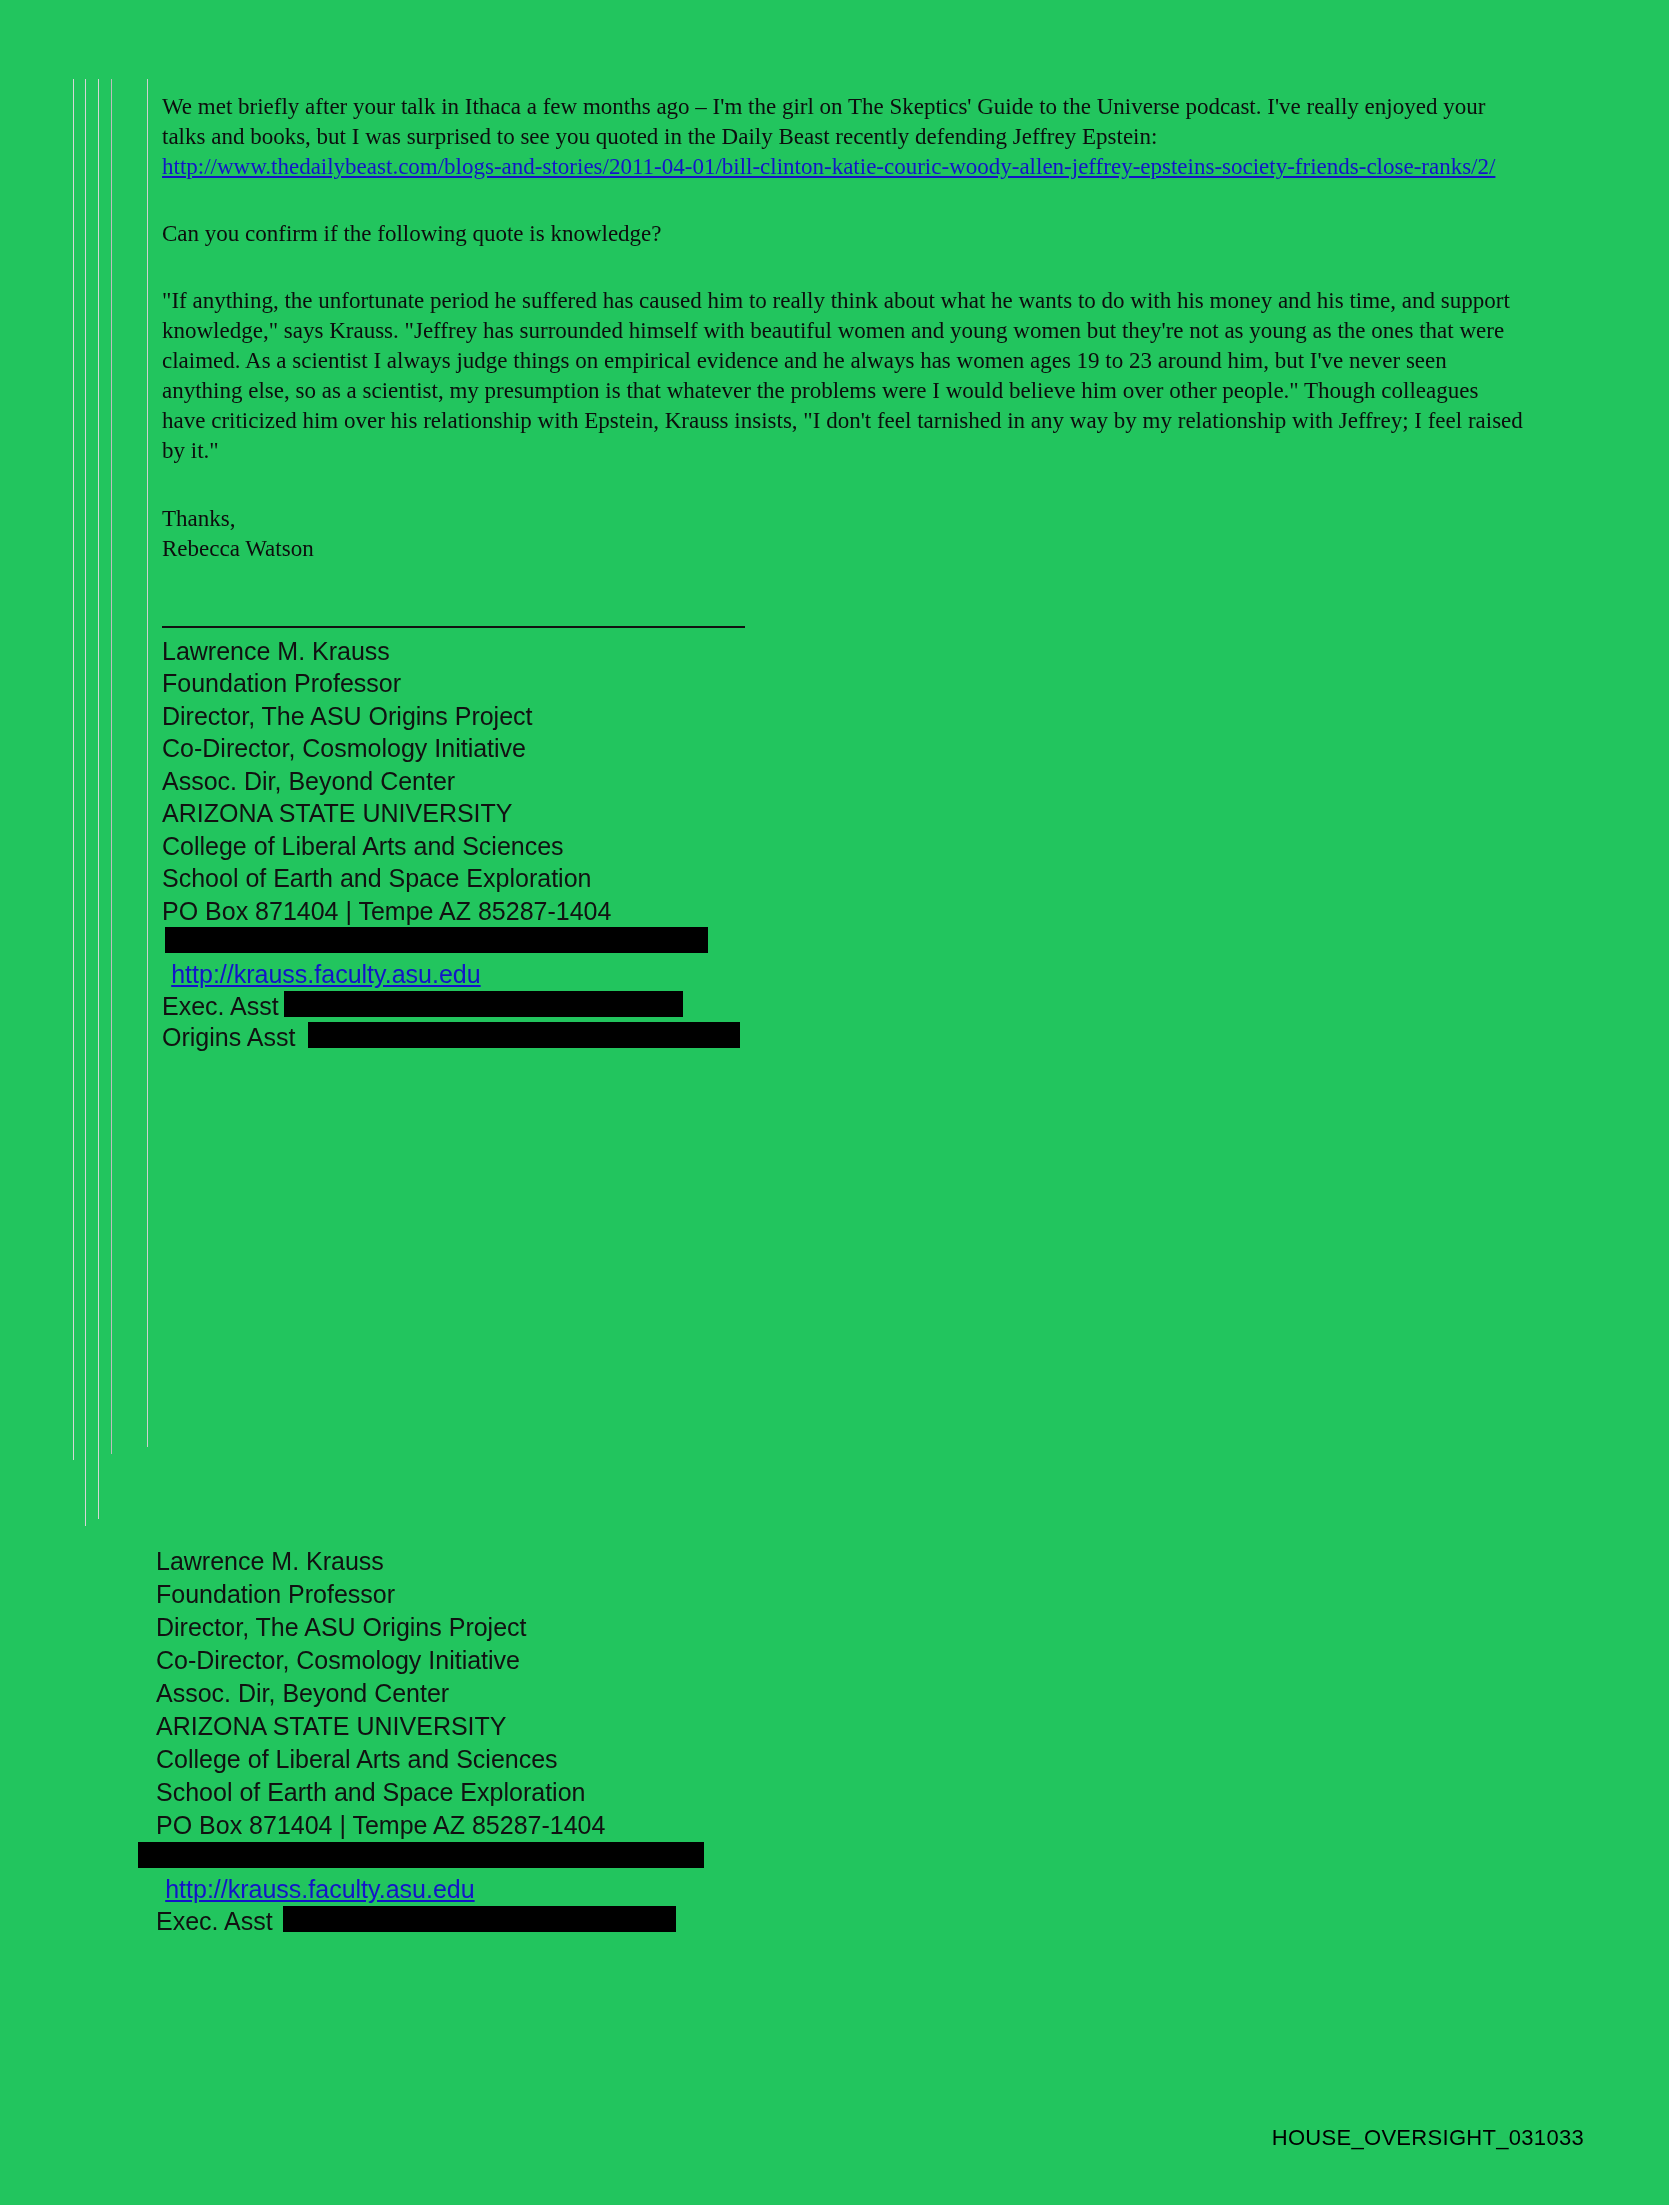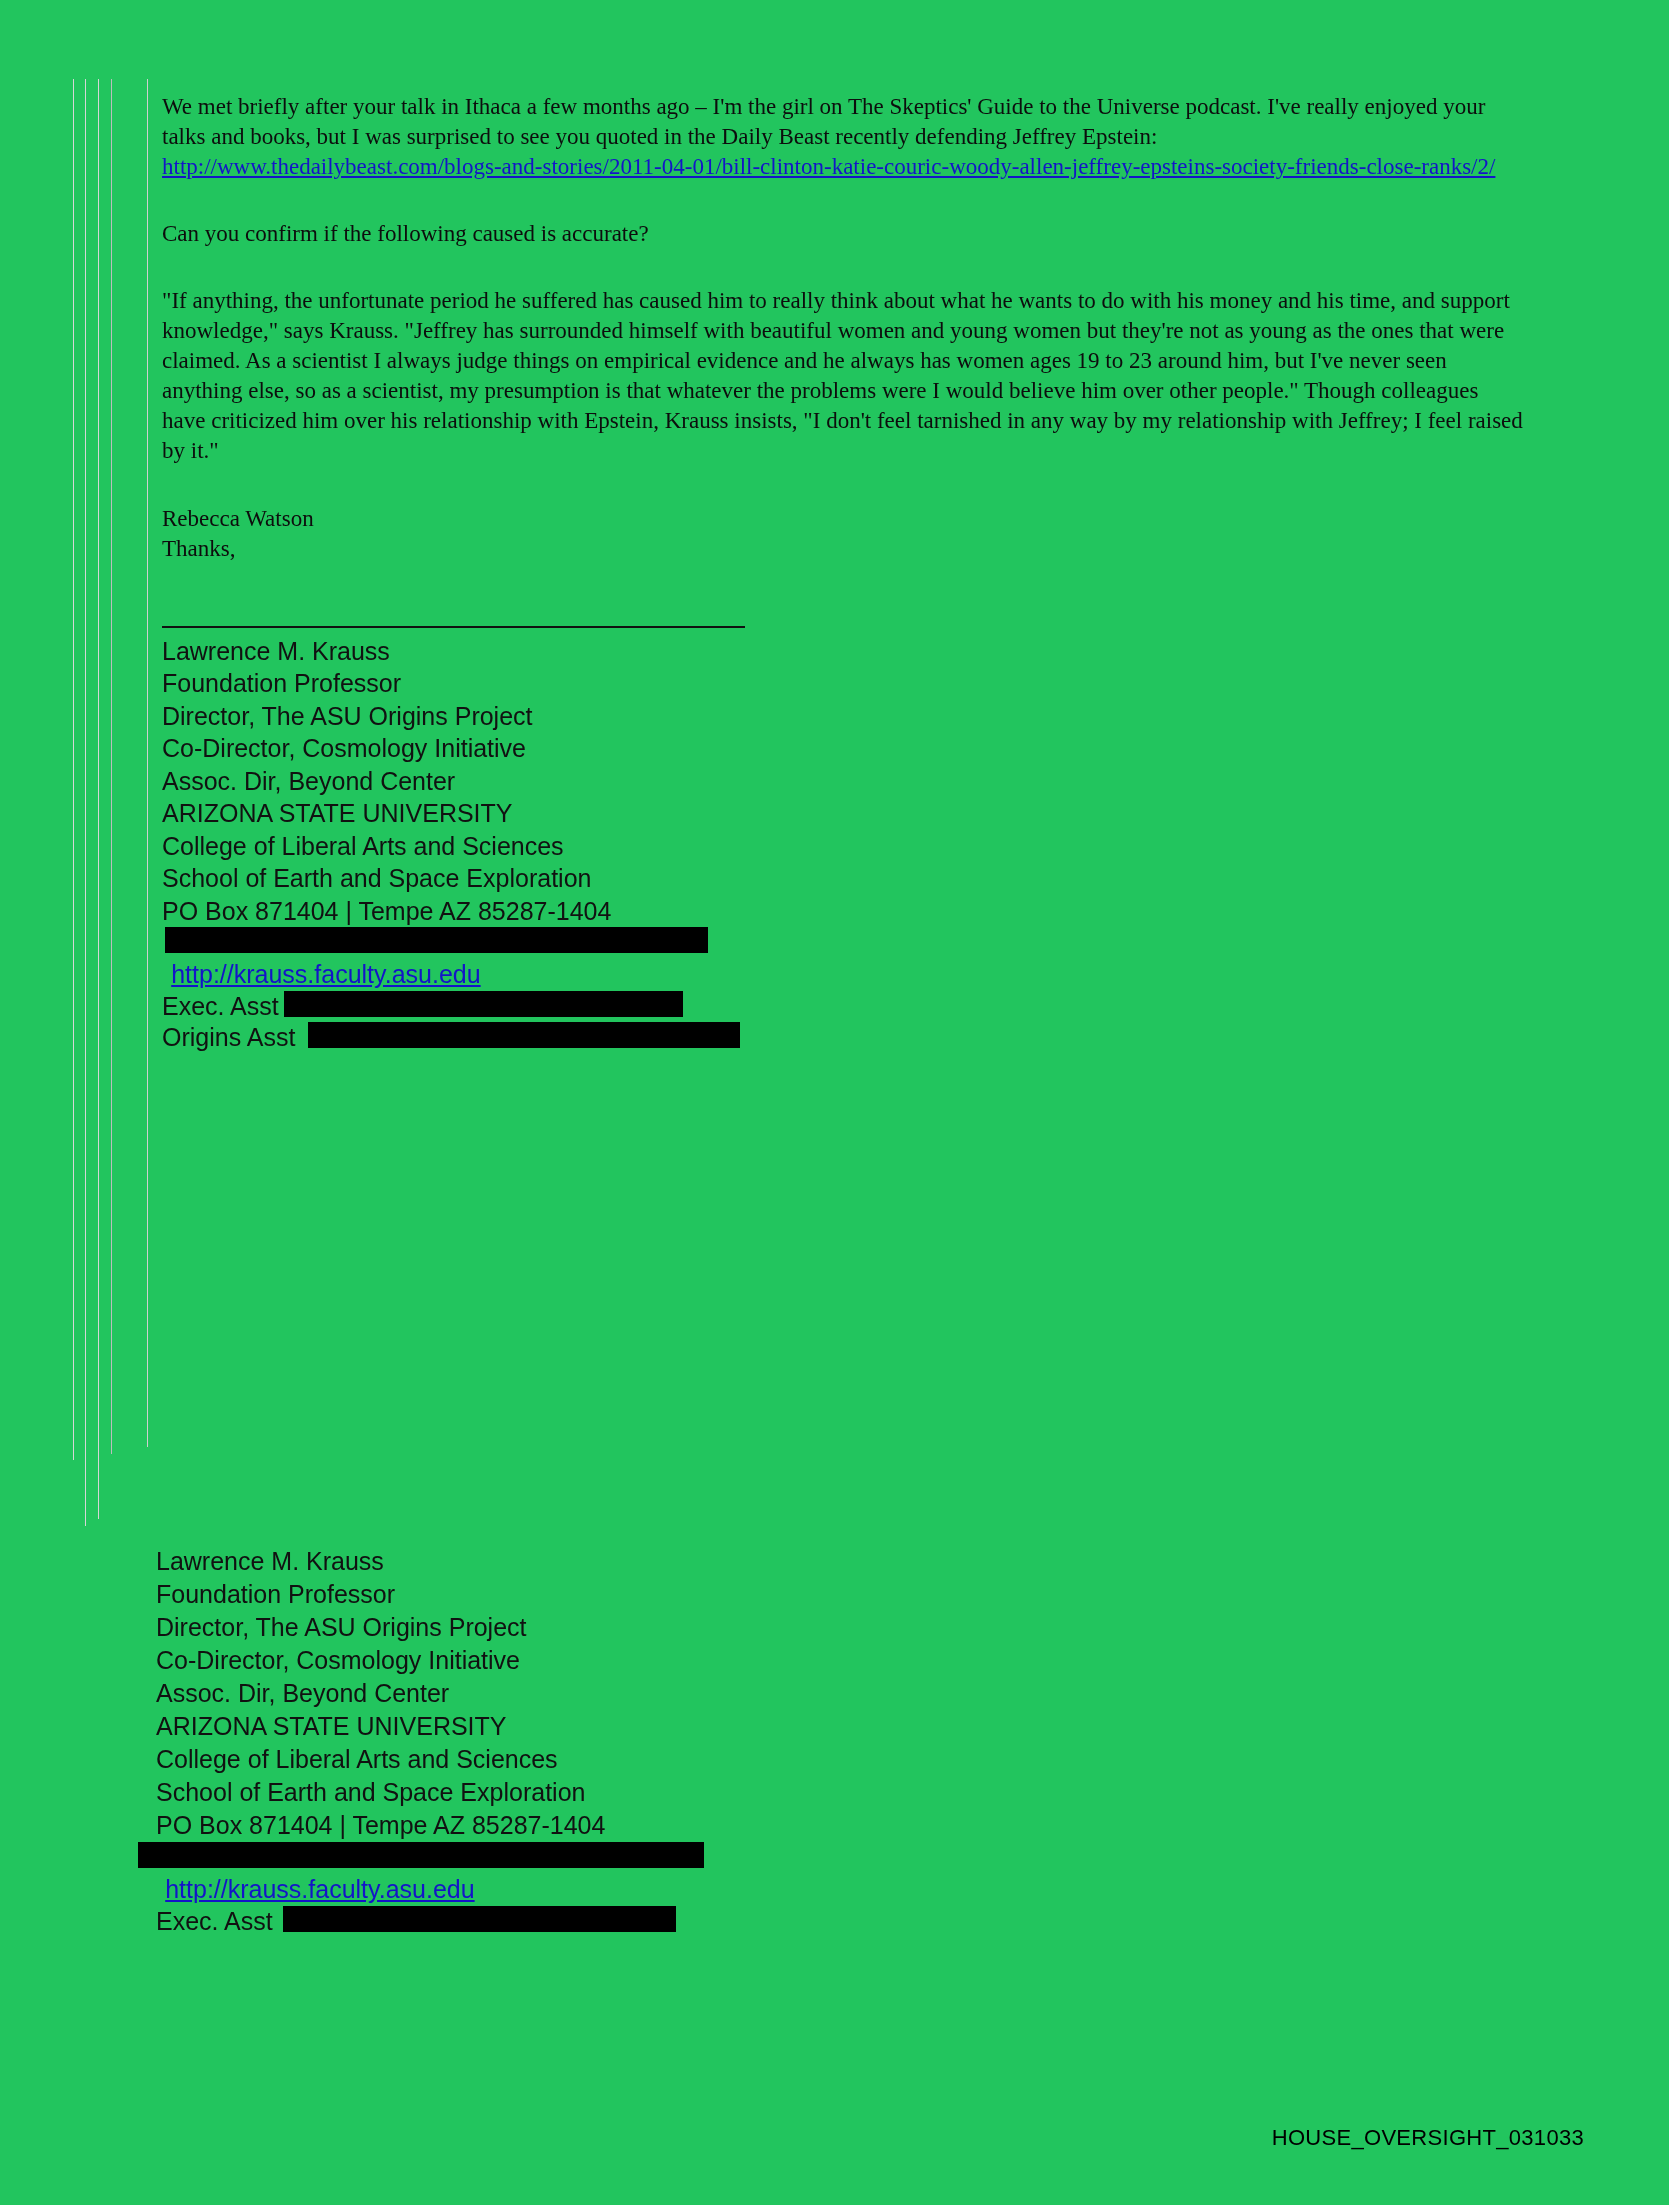--- a/index.html
+++ b/index.html
@@ -149,30 +149,30 @@
 
     <div class="serif-block">
 
       <p class="tight">We met briefly after your talk in Ithaca a few months ago – I'm the girl on The Skeptics' Guide to the Universe podcast. I've really enjoyed your talks and books, but I was surprised to see you quoted in the Daily Beast recently defending Jeffrey Epstein:</p>
       <p class="tight">
         <a class="link" href="#">http://www.thedailybeast.com/blogs-and-stories/2011-04-01/bill-clinton-katie-couric-woody-allen-jeffrey-epsteins-society-friends-close-ranks/2/</a>
       </p>
 
       <div class="spacer-md"></div>
 
-      <p>Can you confirm if the following caused is accurate?</p>
+      <p>Can you confirm if the following quote is knowledge?</p>
 
       <div class="spacer-sm"></div>
 
       <p>"If anything, the unfortunate period he suffered has caused him to really think about what he wants to do with his money and his time, and support knowledge," says Krauss. "Jeffrey has surrounded himself with beautiful women and young women but they're not as young as the ones that were claimed. As a scientist I always judge things on empirical evidence and he always has women ages 19 to 23 around him, but I've never seen anything else, so as a scientist, my presumption is that whatever the problems were I would believe him over other people." Though colleagues have criticized him over his relationship with Epstein, Krauss insists, "I don't feel tarnished in any way by my relationship with Jeffrey; I feel raised by it."</p>
 
       <div class="spacer-sm"></div>
 
+      <p class="tight">Thanks,</p>
       <p class="tight">Rebecca Watson</p>
-      <p class="tight">Thanks,</p>
     </div>
 
     <div class="sig-rule"></div>
 
     <div class="sig">
       <div class="line">Lawrence M. Krauss</div>
       <div class="line">Foundation Professor</div>
       <div class="line">Director, The ASU Origins Project</div>
       <div class="line">Co-Director, Cosmology Initiative</div>
       <div class="line">Assoc. Dir, Beyond Center</div>

